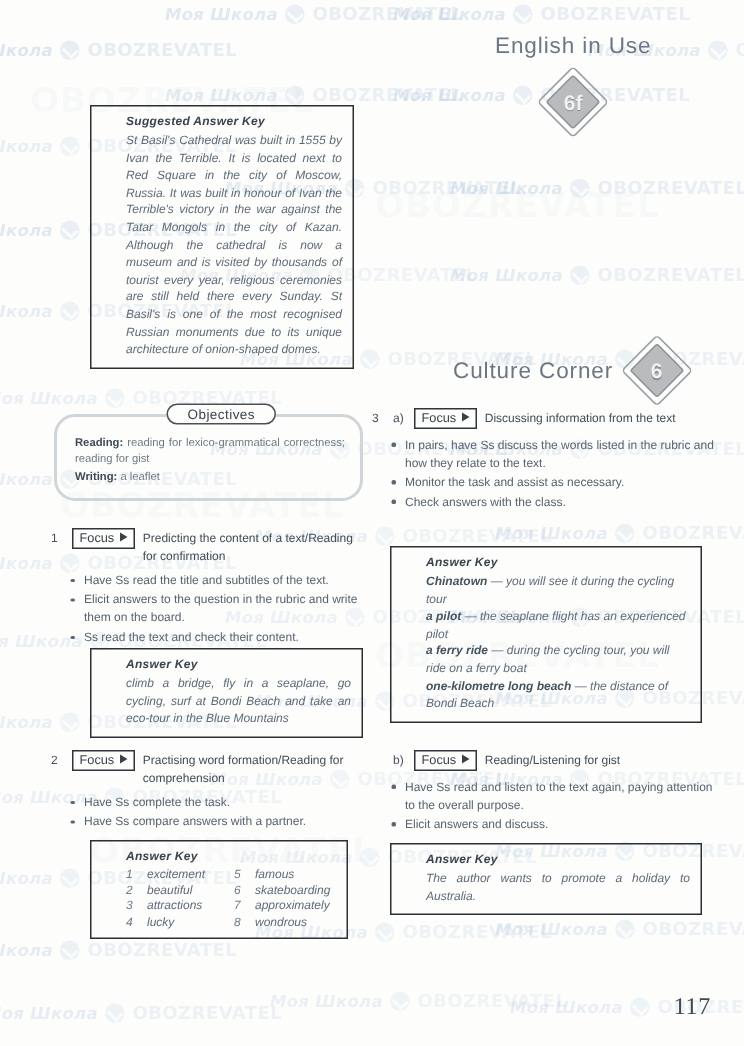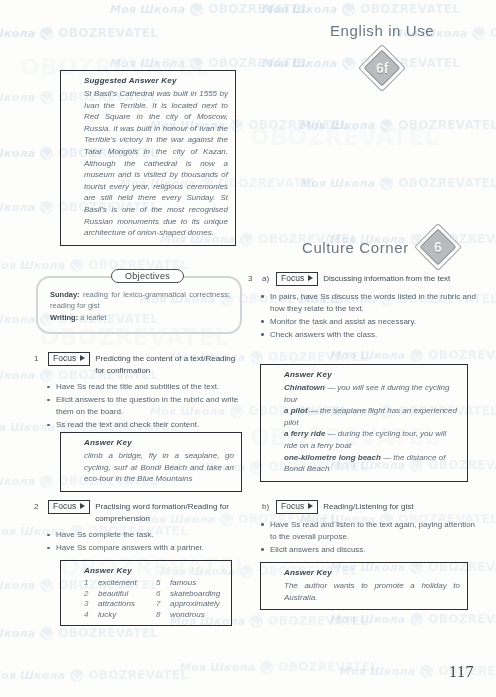--- a/index.html
+++ b/index.html
@@ -492,21 +492,21 @@
   </div>
 
   <div class="keybox" style="left:60px; top:70px; width:176px;">
     <div class="key-title">Suggested Answer Key</div>
     <div class="key-body">St Basil's Cathedral was built in 1555 by Ivan the Terrible. It is located next to Red Square in the city of Moscow, Russia. It was built in honour of Ivan the Terrible's victory in the war against the Tatar Mongols in the city of Kazan. Although the cathedral is now a museum and is visited by thousands of tourist every year, religious ceremonies are still held there every Sunday. St Basil's is one of the most recognised Russian monuments due to its unique architecture of onion-shaped domes.</div>
   </div>
 
   <div id="objectives">
     <div id="objectives-label">Objectives</div>
     <div class="obj-line obj-just">
-      <span class="obj-k">Sunday:</span>
+      <span class="obj-k">Reading:</span>
       <span>reading for lexico-grammatical correctness; reading for gist</span>
     </div>
     <div class="obj-line">
       <span class="obj-k">Writing:</span>
       <span>a leaflet</span>
     </div>
   </div>
 
   <div class="section" style="left:34px; top:352px; width:212px;">
     <div class="sec-head">

